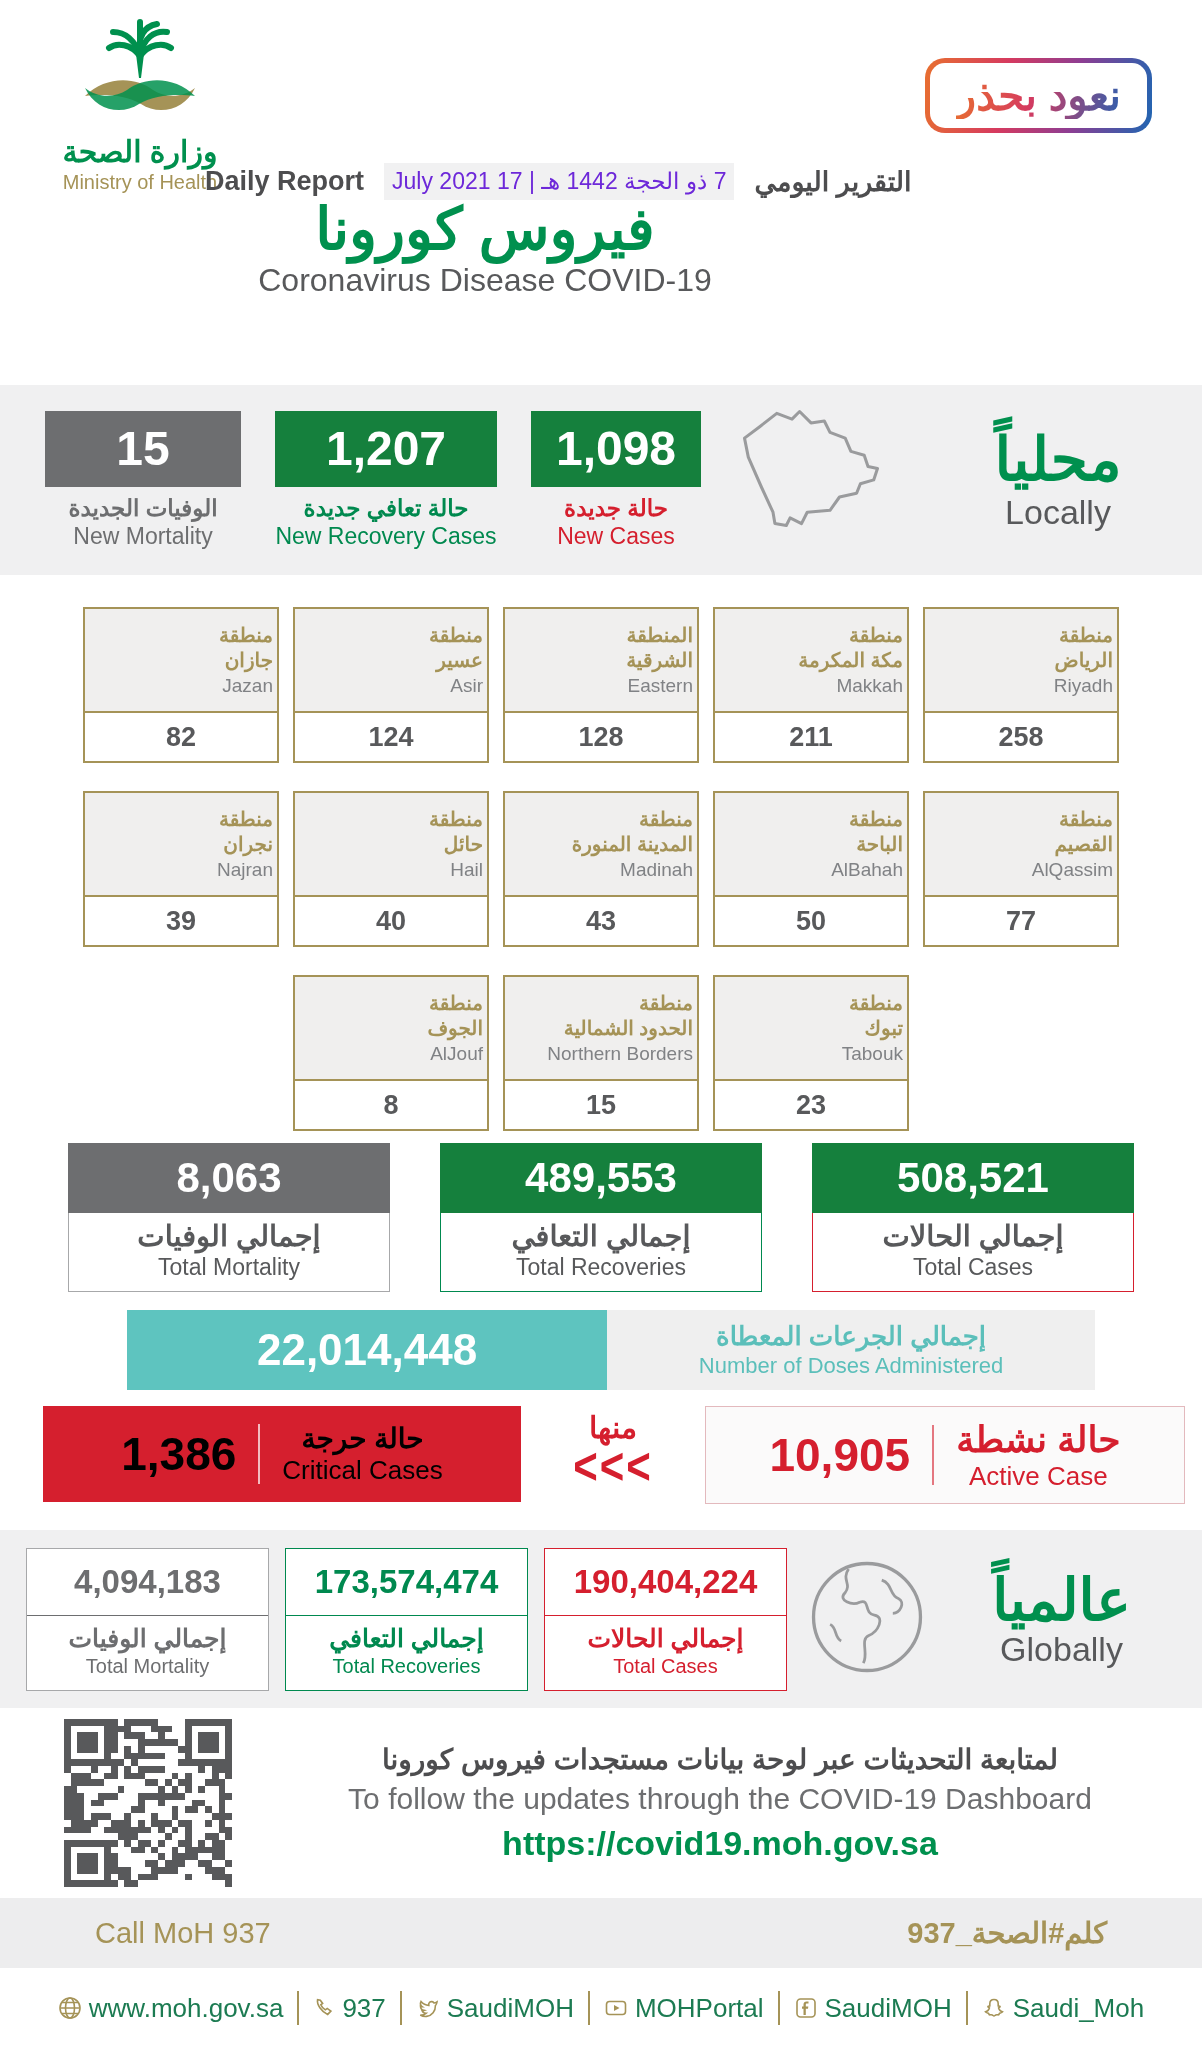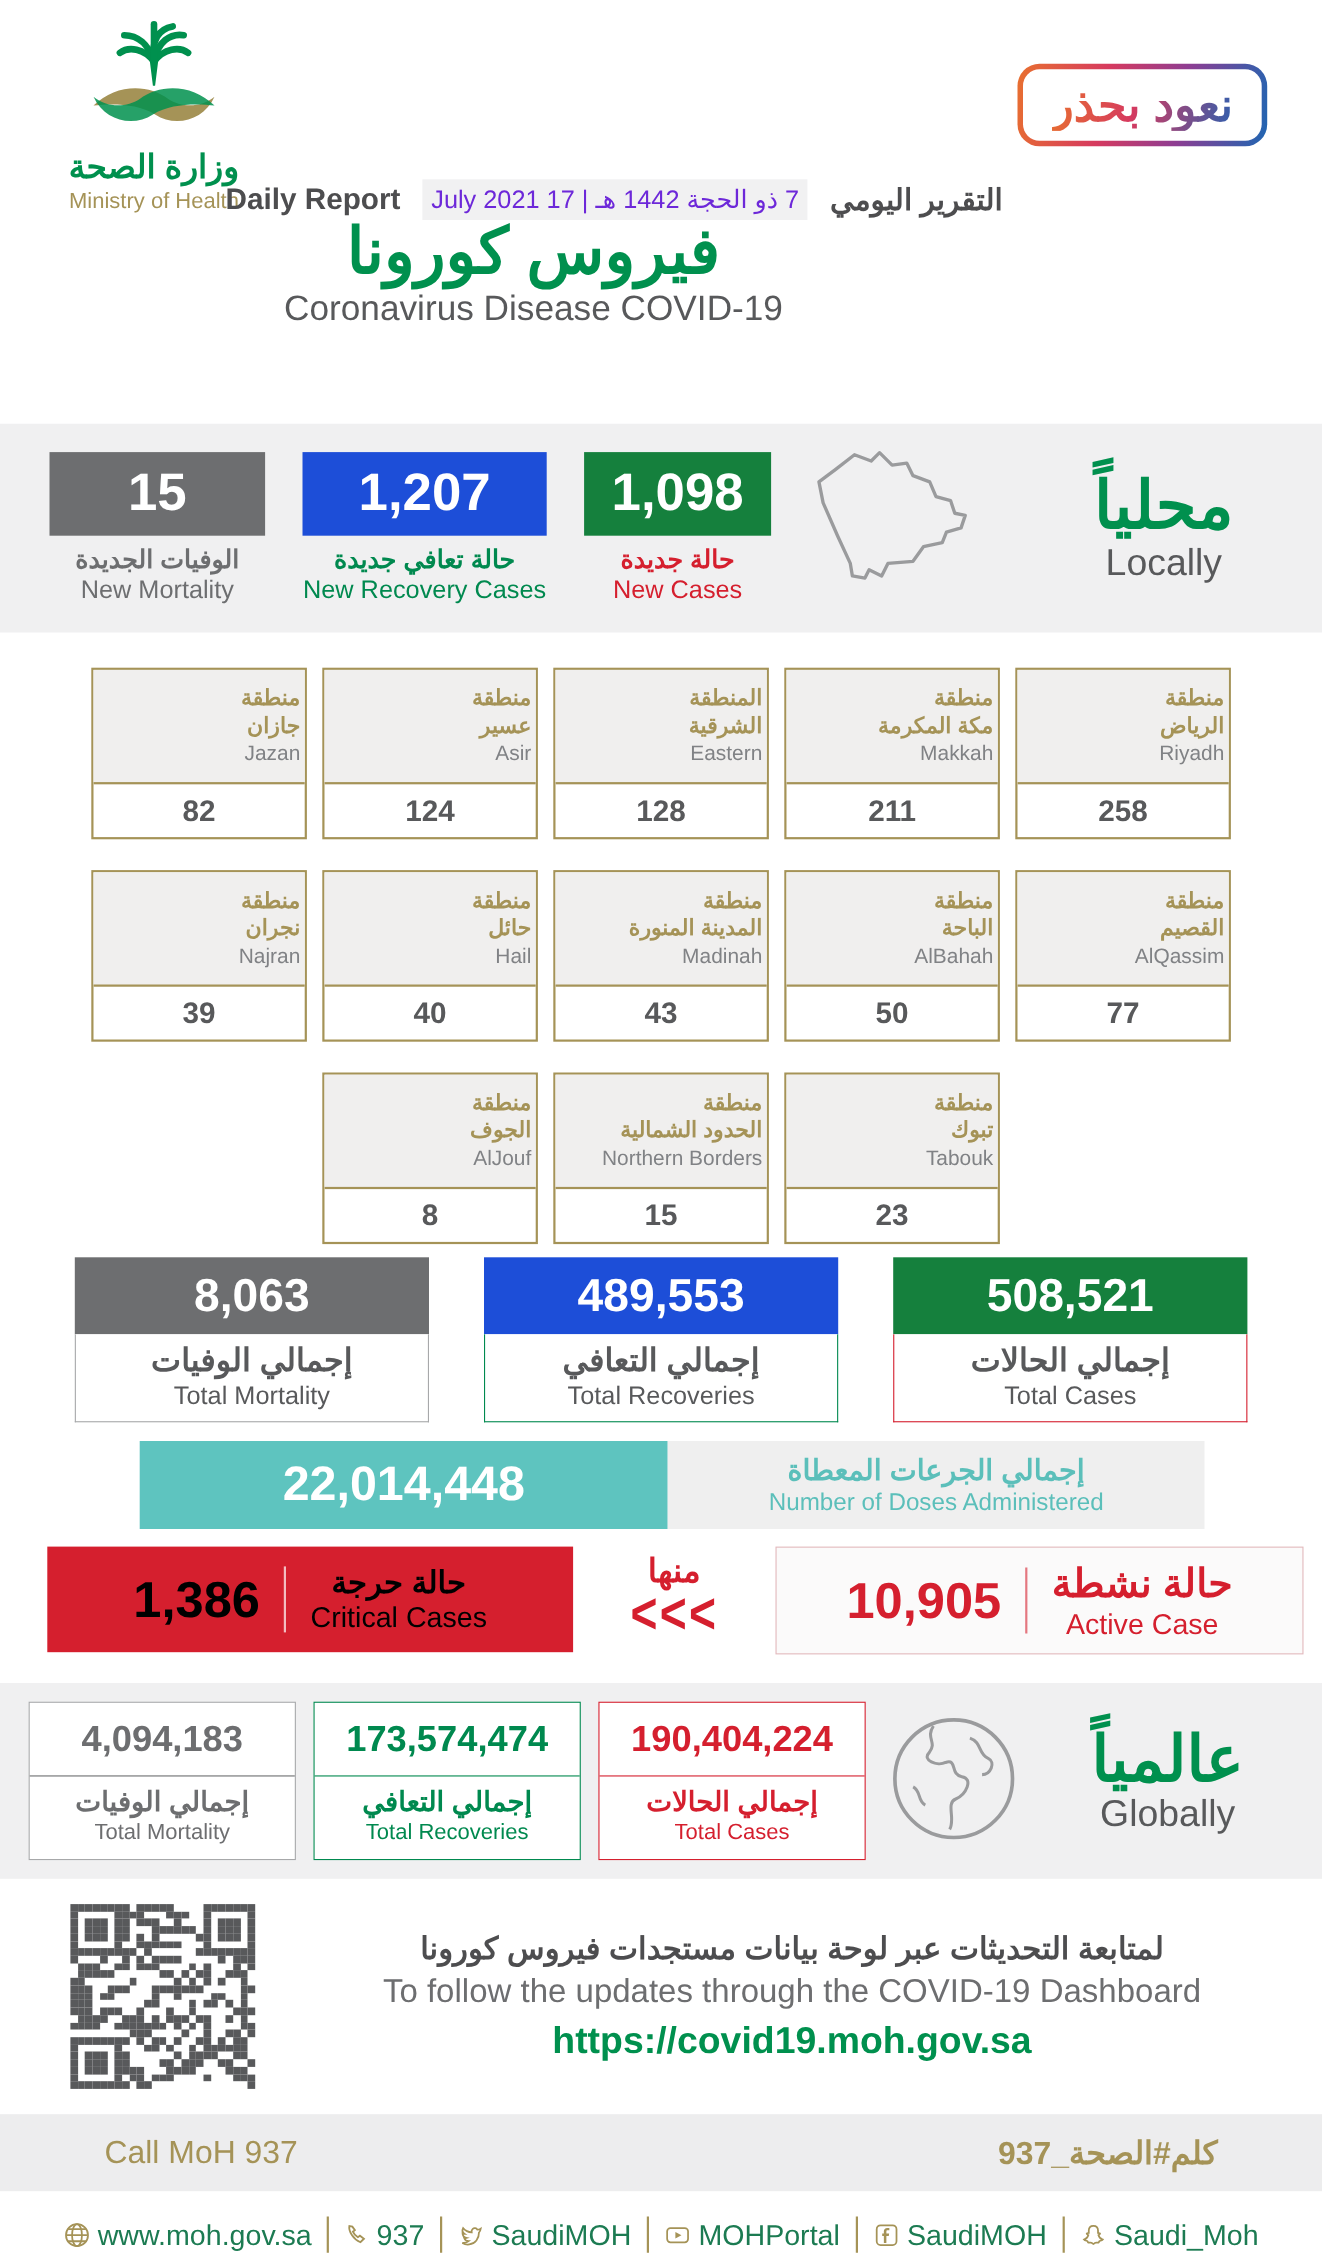--- a/index.html
+++ b/index.html
@@ -24,21 +24,21 @@
   .title-ar{color:#00904e;font-size:58px;font-weight:bold;line-height:62px;}
   .title-en{color:#58595b;font-size:32px;margin-top:2px;}
   
   .band{background:#f0f0f1;}
   .locally{height:190px;display:flex;align-items:center;padding:0 45px;gap:34px;}
   .stat{flex:0 0 auto;text-align:center;}
   .stat-box{height:76px;display:flex;align-items:center;justify-content:center;color:#fff;
             font-size:48px;font-weight:bold;}
   .stat-ar{font-size:23px;font-weight:bold;margin-top:8px;}
   .stat-en{font-size:23px;margin-top:1px;}
-  .bg-gray{background:#6d6e70;} .bg-green{background:#1d4ed8;} .bg-red{background:#15803d;}
+  .bg-gray{background:#6d6e70;} .bg-green{background:#15803d;} .bg-red{background:#15803d;}
   .t-gray{color:#6d6e70;} .t-green{color:#00894f;} .t-red{color:#d51f2e;}
   .map-wrap{flex:1 1 auto;text-align:center;}
   .loc-label{width:230px;text-align:center;}
   .loc-ar{color:#00904e;font-size:60px;font-weight:bold;line-height:62px;}
   .loc-en{color:#58595b;font-size:34px;margin-top:2px;}
   
   .regions{height:550px;padding-top:32px;box-sizing:border-box;}
   .rrow{display:flex;justify-content:center;gap:14px;margin-bottom:28px;}
   .rcard{width:196px;border:2px solid #a59357;background:#fff;box-sizing:border-box;}
   .rhead{background:#f0efee;border-bottom:2px solid #a59357;height:98px;
@@ -86,21 +86,21 @@
   .gb-gray{border:1px solid #a7a8aa;} .gb-green{border:1px solid #00894f;} .gb-red{border:1px solid #d51f2e;}
   .gnum{font-size:33px;font-weight:bold;padding:14px 2px;border-bottom:1px solid currentColor;}
   .glab{padding:8px 2px 12px;}
   .gar{font-size:25px;font-weight:bold;}
   .gen{font-size:20px;margin-top:2px;}
   .globe-wrap{flex:0 0 128px;text-align:center;}
   .glob-label{flex:1;text-align:center;}
   .glob-ar{color:#00904e;font-size:58px;font-weight:bold;line-height:60px;}
   .glob-en{color:#58595b;font-size:34px;}
   
-  .qr-sec{height:214px;display:flex;align-items:center;padding:0 64px;gap:70px;box-sizing:border-box;}
+  .qr-sec{height:190px;display:flex;align-items:center;padding:0 64px;gap:70px;box-sizing:border-box;}
   .qr{width:168px;height:168px;display:grid;grid-template-columns:repeat(25,1fr);grid-template-rows:repeat(25,1fr);}
   .qr div{background:transparent;} .qr div.f{background:#58595b;}
   .dash{flex:1;text-align:center;}
   .dash-ar{color:#4d4d4f;font-size:28px;font-weight:bold;}
   .dash-en{color:#6d6e70;font-size:30px;margin-top:6px;}
   .dash-url{color:#00904e;font-size:34px;font-weight:bold;margin-top:8px;}
   
   .call{height:70px;background:#ededee;display:flex;align-items:center;justify-content:space-between;padding:0 95px 0 95px;box-sizing:border-box;}
   .call-en{color:#a59357;font-size:29px;}
   .call-ar{color:#a59357;font-size:29px;font-weight:bold;}

